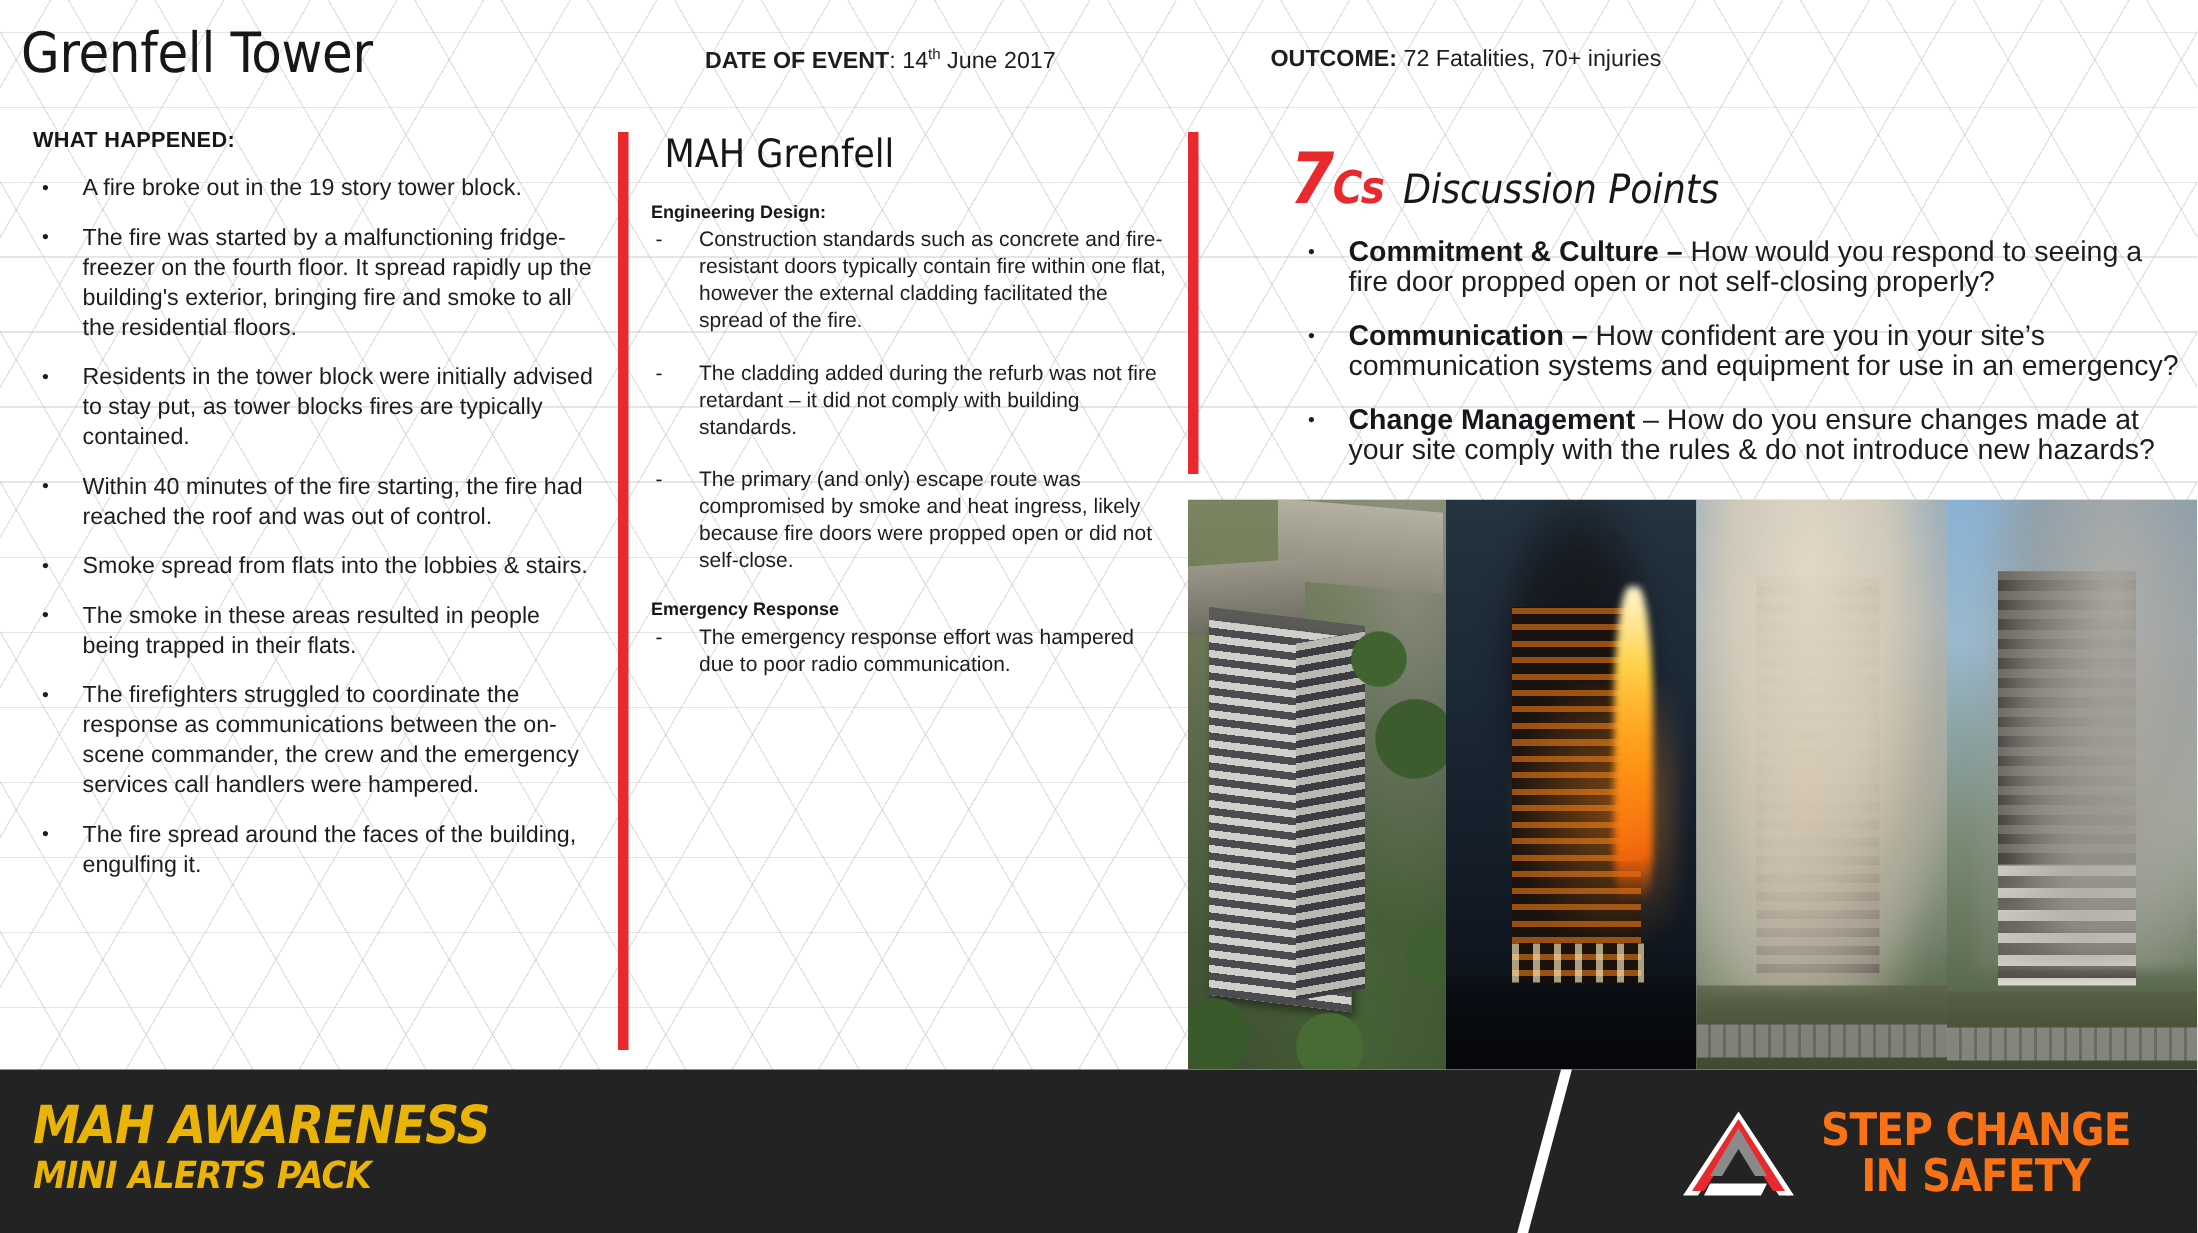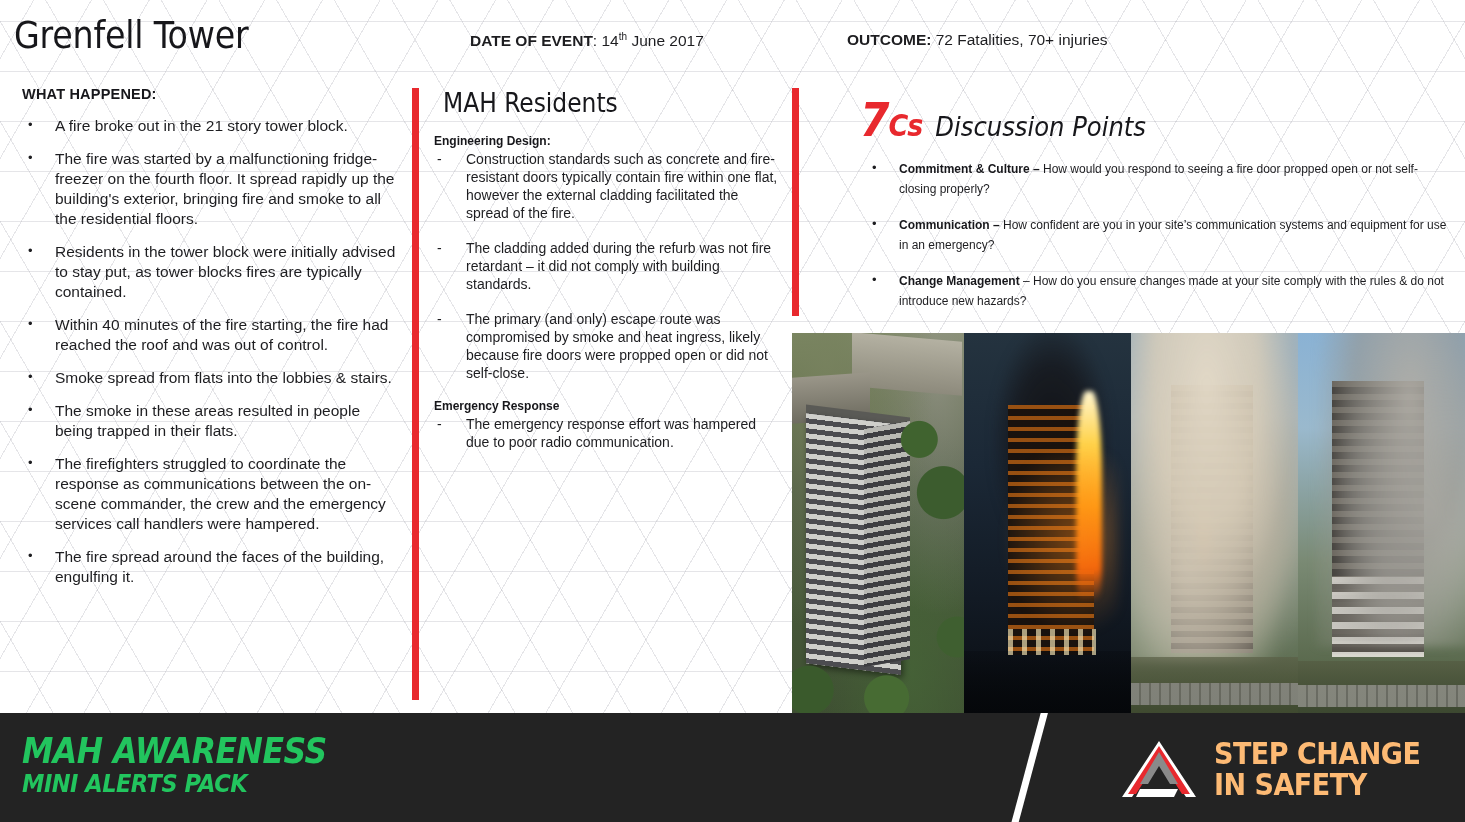--- a/index.html
+++ b/index.html
@@ -137,21 +137,21 @@
     color: #17171b;
     font-family: "DejaVu Sans Condensed", "Liberation Sans Narrow", "Liberation Sans", sans-serif;
     margin-left: 13px;
     font-style: italic;
   }
   ul.dbullets { list-style: none; margin: 0 0 0 6px; padding: 0; }
   ul.dbullets > li {
     position: relative;
     padding-left: 33px;
     margin-bottom: 16px;
-    font-size: 12px;
+    font-size: 19px;
     line-height: 20px;
     color: #1d1d20;
   }
   ul.dbullets > li:before {
     content: "\2022";
     position: absolute;
     left: 6px;
     top: -1px;
     font-size: 13px;
   }
@@ -338,21 +338,21 @@
   #footer {
     position: absolute;
     left: 0; bottom: 0;
     width: 1465px; height: 109px;
     background: #232323;
     overflow: hidden;
   }
   #footer-title {
     position: absolute;
     left: 22px; top: 20px;
-    color: #22c55e;
+    color: #eab308;
     font-family: "DejaVu Sans Condensed", "Liberation Sans Narrow", "Liberation Sans", sans-serif;
     font-weight: bold;
     font-style: italic;
     letter-spacing: -0.5px;
   }
   #footer-line1 { font-size: 35px; line-height: 36px; }
   #footer-line2 { font-size: 25px; line-height: 29px; }
   #footer-slash {
     position: absolute;
     left: 1010px; bottom: -6px;
@@ -361,26 +361,27 @@
     transform: rotate(15deg);
     transform-origin: bottom center;
   }
   #logo-block {
     position: absolute;
     left: 1120px; top: 24px;
     display: flex; align-items: center;
   }
   #logo-text {
     margin-left: 16px;
-    color: #fdba74;
+    color: #f97316;
     font-family: "DejaVu Sans Condensed", "Liberation Sans Narrow", "Liberation Sans", sans-serif;
     font-weight: bold;
     font-size: 30px;
     line-height: 31px;
     letter-spacing: -0.5px;
+    text-align: center;
   }
 </style>
 </head>
 <body>
 
 <div id="slide">
 
   <div class="page-title">Grenfell Tower</div>
 
   <div class="meta" id="meta-date">
@@ -390,33 +391,33 @@
   <div class="meta" id="meta-outcome">
     <span class="lbl">OUTCOME:</span><span> 72 Fatalities, 70+ injuries</span>
   </div>
 
   <div class="redbar" id="redbar-mid"></div>
   <div class="redbar" id="redbar-right"></div>
 
   <div class="col" id="col-left">
     <div class="section-label">WHAT HAPPENED:</div>
     <ul class="bullets" id="what-happened-list">
-        <li>A fire broke out in the 21 story tower block.</li>
+        <li>A fire broke out in the 19 story tower block.</li>
         <li>The fire was started by a malfunctioning fridge-freezer on the fourth floor. It spread rapidly up the building's exterior, bringing fire and smoke to all the residential floors.</li>
         <li>Residents in the tower block were initially advised to stay put, as tower blocks fires are typically contained.</li>
         <li>Within 40 minutes of the fire starting, the fire had reached the roof and was out of control.</li>
         <li>Smoke spread from flats into the lobbies &amp; stairs.</li>
         <li>The smoke in these areas resulted in people being trapped in their flats.</li>
         <li>The firefighters struggled to coordinate the response as communications between the on-scene commander, the crew and the emergency services call handlers were hampered.</li>
         <li>The fire spread around the faces of the building, engulfing it.</li>
       </ul>
   </div>
 
   <div class="col" id="col-mid">
-    <div class="col-heading">MAH Residents</div>
+    <div class="col-heading">MAH Grenfell</div>
     <div id="mah-groups">
         <div class="mah-group">
           <div class="g-title">Engineering Design:</div>
           <div class="g-body">Construction standards such as concrete and fire-resistant doors typically contain fire within one flat, however the external cladding facilitated the spread of the fire.</div>
         </div>
         <div class="mah-group">
           <div class="g-body">The cladding added during the refurb was not fire retardant – it did not comply with building standards.</div>
         </div>
         <div class="mah-group">
           <div class="g-body">The primary (and only) escape route was compromised by smoke and heat ingress, likely because fire doors were propped open or did not self-close.</div>

